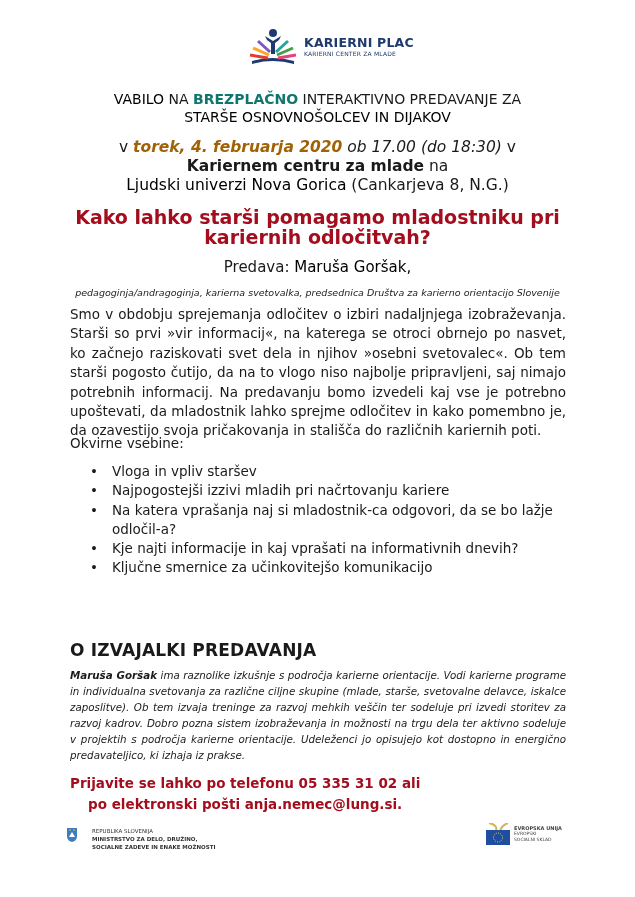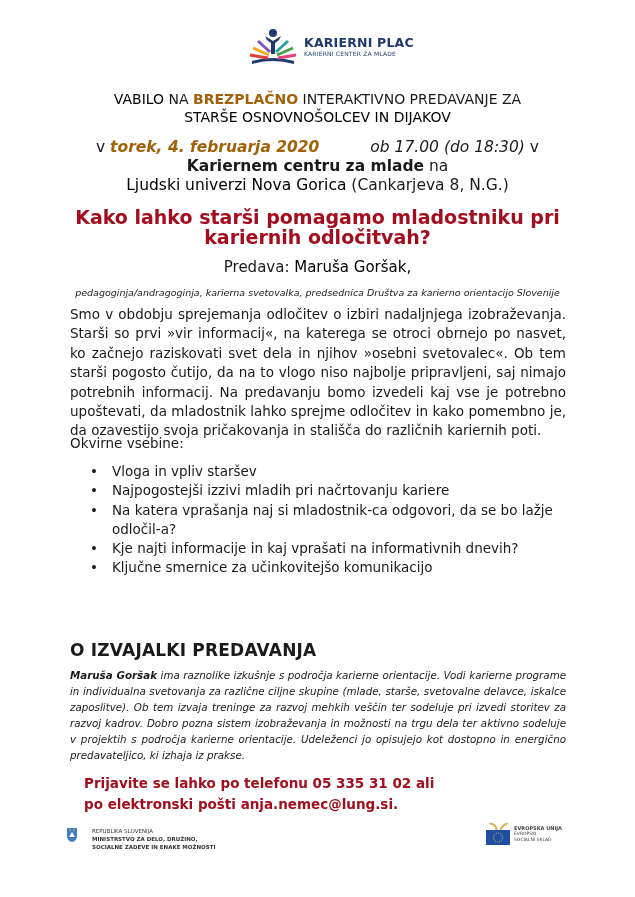--- a/index.html
+++ b/index.html
@@ -12,42 +12,42 @@
   .logo svg { width:54px; height:40px; }
   .logo-text { margin-left:4px; }
   .logo-title { font-family:"DejaVu Sans", sans-serif; font-weight:bold; font-size:12.5px; color:#1f3a6e; letter-spacing:0.2px; line-height:14px; }
   .logo-sub { font-family:"DejaVu Sans", sans-serif; font-size:6px; color:#1f3a6e; letter-spacing:0.2px; line-height:8px; }
 
   .center { position:absolute; left:0; width:635px; text-align:center; }
 
   .invite1 { top:90px; font-size:14px; letter-spacing:0px; line-height:18px; font-family:"DejaVu Sans", sans-serif; }
   .green { color:#000000; }
   .dark { color:#1a1a1a; }
-  .green-bold { color:#a16207; font-weight:bold; }
+  .green-bold { color:#0f766e; font-weight:bold; }
 
   .when { top:138px; font-size:15.5px; line-height:19px; }
   .date-red { color:#a16207; font-weight:bold; font-style:italic; }
-  .ital { font-style:italic;padding-left:46px; }
+  .ital { font-style:italic; }
   .bold { font-weight:bold; }
 
   .headline { top:207px; font-family:"DejaVu Sans", sans-serif; font-weight:bold; color:#a30d1d; font-size:19px; line-height:20px; }
   .speaker { top:258px; font-size:15px; line-height:19px; }
   .role { top:287px; font-size:9.5px; font-style:italic; }
 
   .body-text { position:absolute; left:70px; width:496px; top:305px; font-size:13.5px; line-height:19.4px; text-align:justify; }
   .okvir { position:absolute; left:70px; top:435px; font-size:13.5px; }
   .list { position:absolute; left:90px; top:462px; width:490px; margin:0; padding:0; list-style:none; font-size:13.5px; line-height:19.3px; }
   .list li { position:relative; padding-left:22px; }
   .list li::before { content:"•"; position:absolute; left:0; top:0; }
 
   .about-h { position:absolute; left:70px; top:640px; font-size:17px; font-weight:bold; letter-spacing:0.2px; }
   .about { position:absolute; left:70px; width:496px; top:667px; font-size:10.3px; line-height:16px; font-style:italic; text-align:justify; }
   .about b { font-style:italic; }
 
-  .contact { position:absolute; left:84px; top:773px; font-size:13.5px; font-weight:bold; color:#a30d1d; line-height:21px; }
+  .contact { position:absolute; left:70px; top:773px; font-size:13.5px; font-weight:bold; color:#a30d1d; line-height:21px;text-align:center; }
 
   .ministry { position:absolute; left:66px; top:827px; display:flex; align-items:flex-start; }
   .ministry svg { width:12px; height:16px; margin-right:14px; }
   .min-text { font-size:5.5px; line-height:8px; color:#333; }
   .min-text .b { font-weight:bold; }
 
   .eu { position:absolute; left:486px; top:823px; display:flex; align-items:center; }
   .eu-text { margin-left:4px; font-size:4.5px; line-height:6px; color:#444; }
   .eu-text .b { font-weight:bold; font-size:5px; }
 </style>

